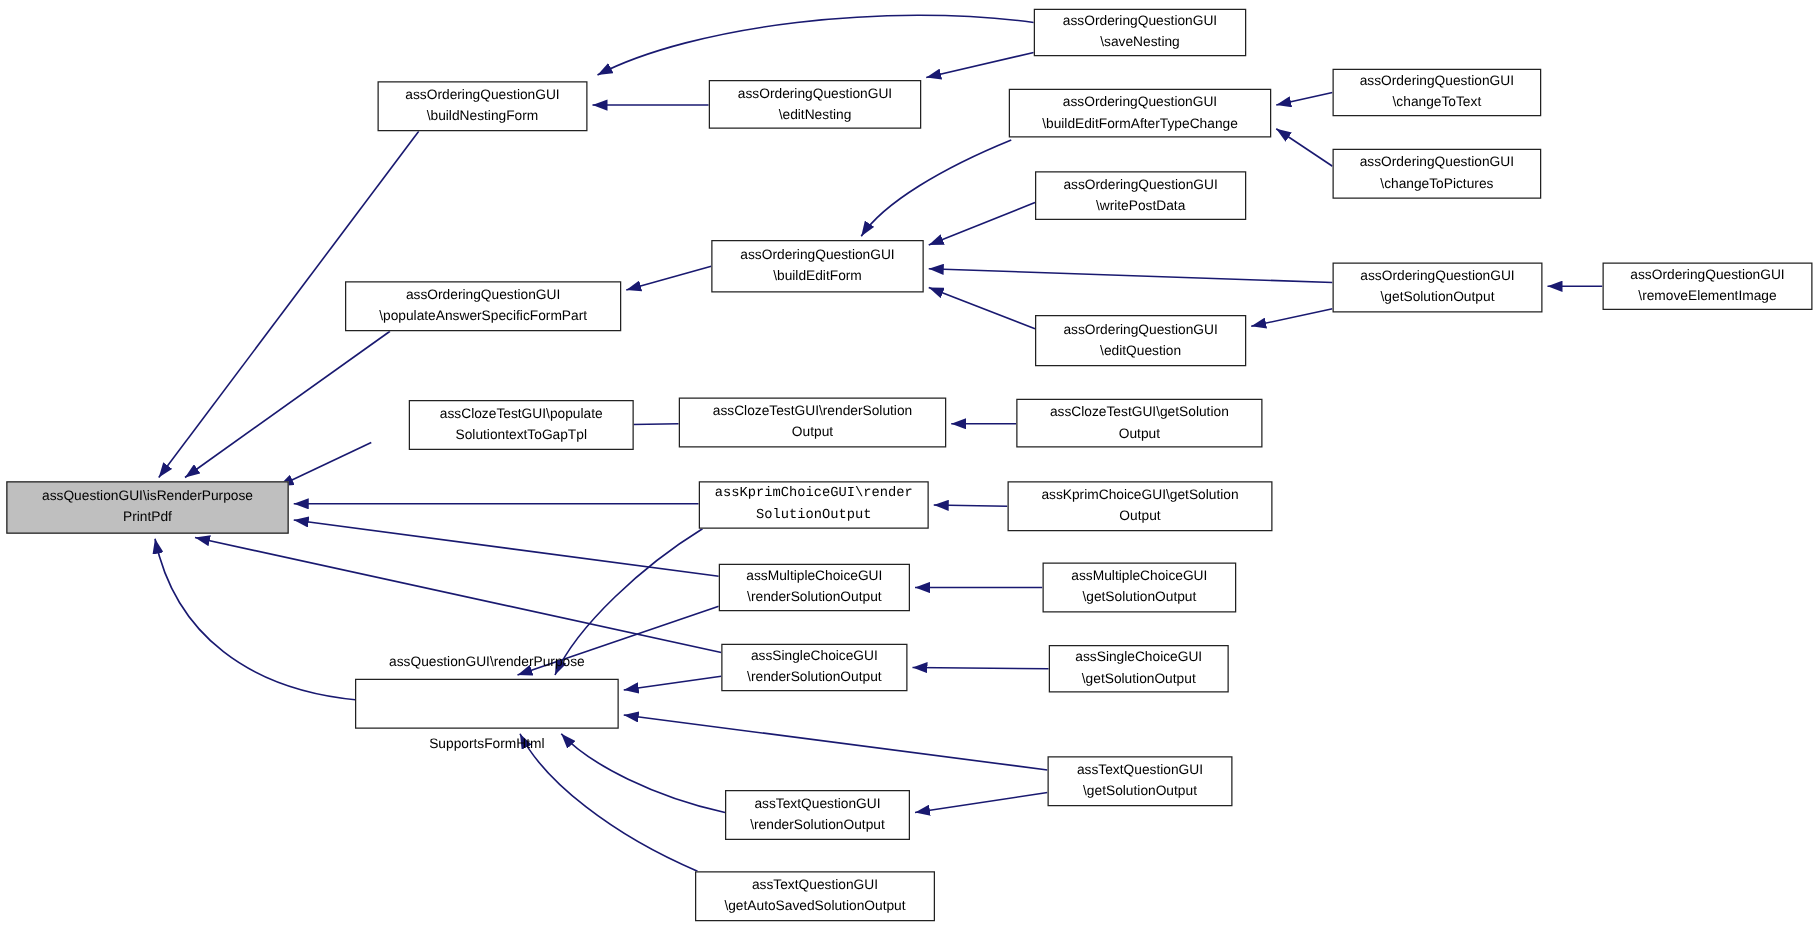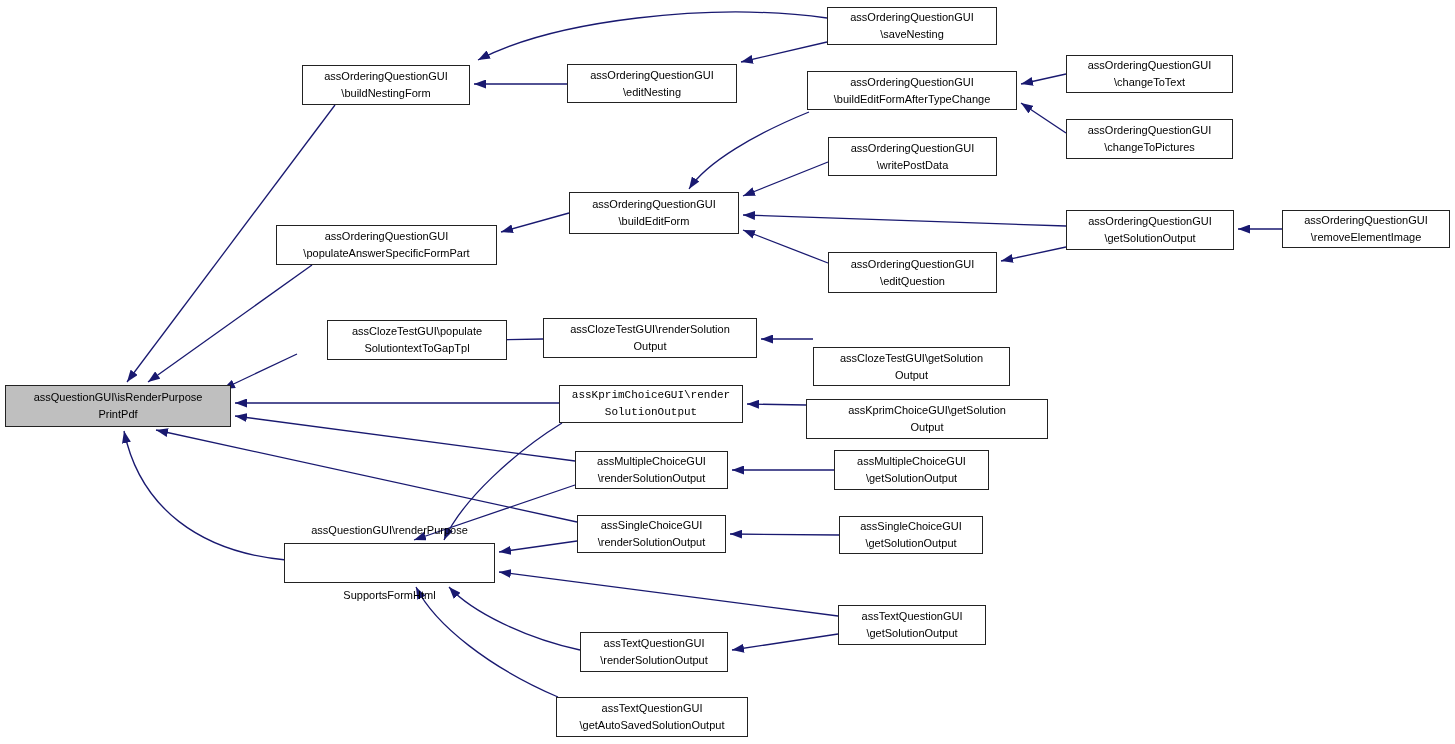--- a/index.html
+++ b/index.html
@@ -131,33 +131,33 @@
         <span>\populateAnswerSpecificFormPart</span>
       </div>
       <div class="node" title="assClozeTestGUI\populateSolutiontextToGapTpl" style="left: 297px; top: 320px; width: 180px; height: 40px; margin-left: 30px;">
         <span>assClozeTestGUI\populate</span>
         <span>SolutiontextToGapTpl</span>
       </div>
       <div class="node" title="assClozeTestGUI\renderSolutionOutput" style="left: 543px; top: 318px; width: 214px; height: 40px;">
         <span>assClozeTestGUI\renderSolution</span>
         <span>Output</span>
       </div>
-      <div class="node" title="assClozeTestGUI\getSolutionOutput" style="left: 813px; top: 319px; width: 197px; height: 39px; margin-top: 28px;">
+      <div class="node" title="assClozeTestGUI\getSolutionOutput" style="left: 813px; top: 319px; width: 197px; height: 39px;">
         <span>assClozeTestGUI\getSolution</span>
         <span>Output</span>
       </div>
       <div class="node highlight" title="assQuestionGUI\isRenderPurposePrintPdf" style="left: 5px; top: 385px; width: 226px; height: 42px;">
         <span>assQuestionGUI\isRenderPurpose</span>
         <span>PrintPdf</span>
       </div>
       <div class="node" title="assKprimChoiceGUI\renderSolutionOutput" style="left: 559px; top: 385px; width: 184px; height: 38px; font-family: Liberation Mono, monospace;">
         <span>assKprimChoiceGUI\render</span>
         <span>SolutionOutput</span>
       </div>
-      <div class="node" title="assKprimChoiceGUI\getSolutionOutput" style="left: 806px; top: 399px; width: 242px; height: 40px; align-items: center;">
+      <div class="node" title="assKprimChoiceGUI\getSolutionOutput" style="left: 806px; top: 385px; width: 212px; height: 40px; align-items: center;">
         <span>assKprimChoiceGUI\getSolution</span>
         <span>Output</span>
       </div>
       <div class="node" title="assMultipleChoiceGUI\renderSolutionOutput" style="left: 575px; top: 451px; width: 153px; height: 38px;">
         <span>assMultipleChoiceGUI</span>
         <span>\renderSolutionOutput</span>
       </div>
       <div class="node" title="assMultipleChoiceGUI\getSolutionOutput" style="left: 834px; top: 450px; width: 155px; height: 40px;">
         <span>assMultipleChoiceGUI</span>
         <span>\getSolutionOutput</span>

